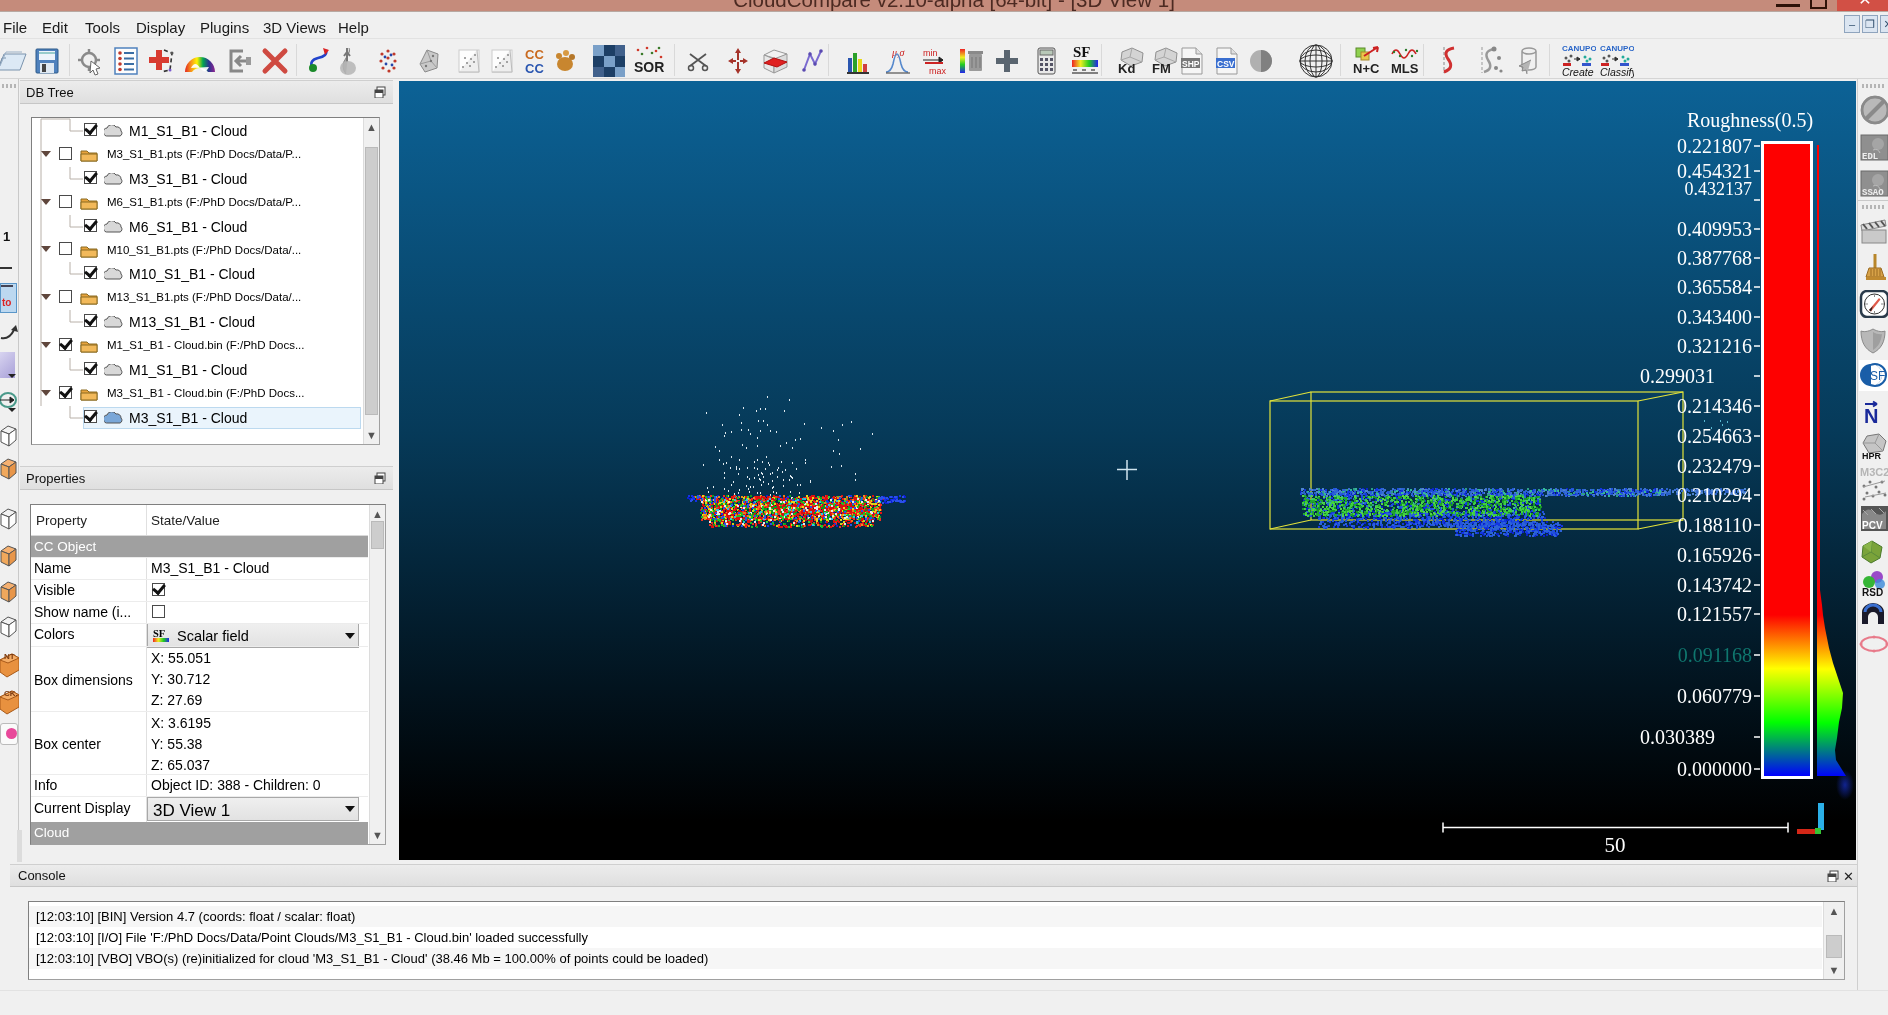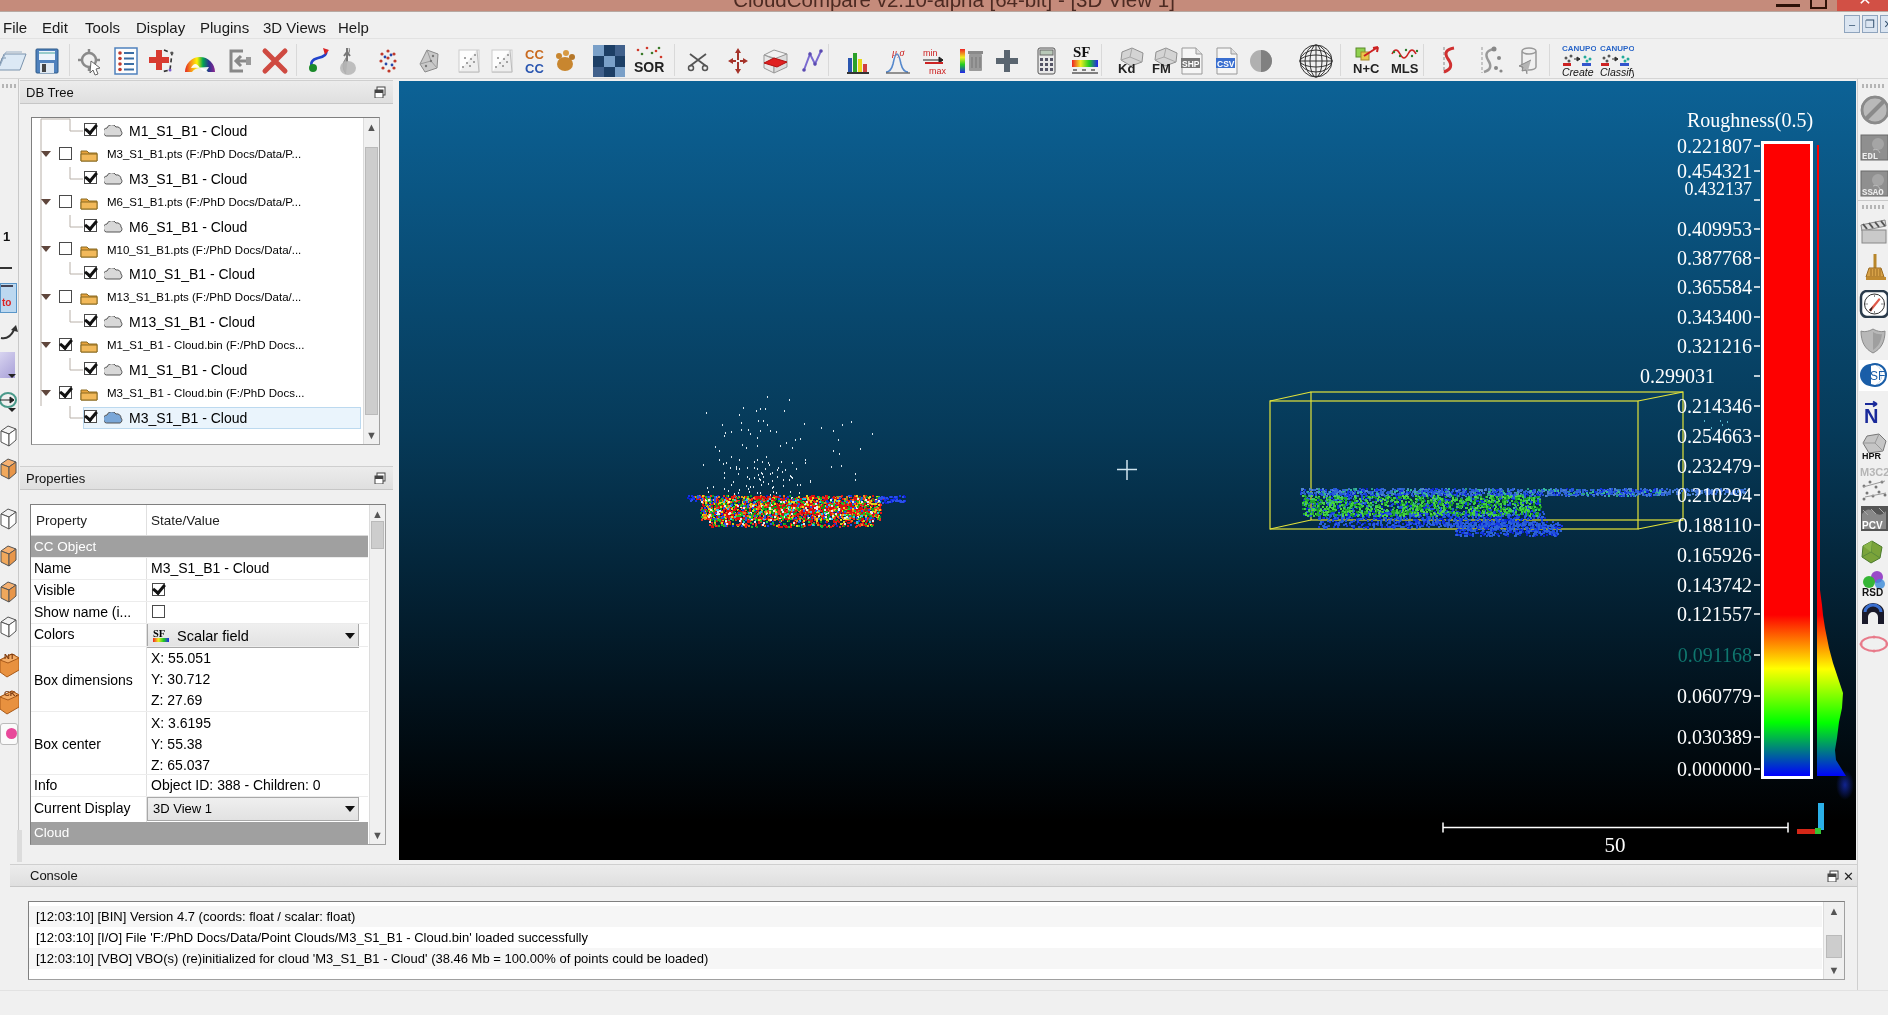--- a/index.html
+++ b/index.html
@@ -599,21 +599,21 @@
 <div class="abs" style="left:345px;top:633px;width:0;height:0;border:5px solid transparent;border-top:6px solid #111"></div>
 <div class="abs" style="left:31px;top:557px;width:337px;height:1px;background:#ececec"></div>
 <div class="abs" style="left:31px;top:579px;width:337px;height:1px;background:#ececec"></div>
 <div class="abs" style="left:31px;top:601px;width:337px;height:1px;background:#ececec"></div>
 <div class="abs" style="left:31px;top:623px;width:337px;height:1px;background:#ececec"></div>
 <div class="abs" style="left:31px;top:646px;width:337px;height:1px;background:#ececec"></div>
 <div class="abs" style="left:31px;top:711px;width:337px;height:1px;background:#ececec"></div>
 <div class="abs" style="left:31px;top:774px;width:337px;height:1px;background:#ececec"></div>
 <div class="abs" style="left:31px;top:796px;width:337px;height:1px;background:#ececec"></div>
 <div class="abs" style="left:147px;top:797px;width:212px;height:24px;background:linear-gradient(#efefef,#e2e2e2);border:1px solid #a8a8a8"></div>
-<div class="abs" style="left:153px;top:801px;font-size:13px">3D View 1</div>
+<div class="abs" style="left:153px;top:801px;font-size:17px">3D View 1</div>
 <div class="abs" style="left:345px;top:806px;width:0;height:0;border:5px solid transparent;border-top:6px solid #111"></div>
 <div class="abs" style="left:399px;top:81px;width:1457px;height:779px;background:linear-gradient(#0c6296,#063a59 45%,#02131e 78%,#000 95%)"></div>
 <svg class="abs" style="left:0;top:0" width="1888" height="1015" fill="none">
     <g stroke="#e3e33a" stroke-width="1.2">
       <rect x="1270" y="401" width="368" height="128"></rect>
       <rect x="1311" y="392" width="372" height="128"></rect>
       <path d="M1270 401 L1311 392 M1638 401 L1683 392 M1270 529 L1311 520 M1638 529 L1683 520"></path>
     </g>
     <g stroke="#cfe4ee" stroke-width="1.5">
       <path d="M1117 469.5 H1137 M1127 460 V480"></path>
@@ -701,21 +701,21 @@
 <div class="abs serif" style="left:1640px;top:395px;width:112px;text-align:right;font-size:20px;color:#fff">0.214346</div>
 <div class="abs serif" style="left:1640px;top:425px;width:112px;text-align:right;font-size:20px;color:#fff">0.254663</div>
 <div class="abs serif" style="left:1640px;top:455px;width:112px;text-align:right;font-size:20px;color:#fff">0.232479</div>
 <div class="abs serif" style="left:1640px;top:484px;width:112px;text-align:right;font-size:20px;color:#fff">0.210294</div>
 <div class="abs serif" style="left:1640px;top:514px;width:112px;text-align:right;font-size:20px;color:#fff">0.188110</div>
 <div class="abs serif" style="left:1640px;top:544px;width:112px;text-align:right;font-size:20px;color:#fff">0.165926</div>
 <div class="abs serif" style="left:1640px;top:574px;width:112px;text-align:right;font-size:20px;color:#fff">0.143742</div>
 <div class="abs serif" style="left:1640px;top:603px;width:112px;text-align:right;font-size:20px;color:#fff">0.121557</div>
 <div class="abs serif" style="left:1640px;top:644px;width:112px;text-align:right;font-size:20px;color:#0f766e">0.091168</div>
 <div class="abs serif" style="left:1640px;top:685px;width:112px;text-align:right;font-size:20px;color:#fff">0.060779</div>
-<div class="abs serif" style="left:1640px;top:726px;width:112px;text-align:right;font-size:20px;color:#fff">0.030389</div>
+<div class="abs serif" style="left:1640px;top:726px;width:112px;text-align:left;font-size:20px;color:#fff">0.030389</div>
 <div class="abs serif" style="left:1640px;top:758px;width:112px;text-align:right;font-size:20px;color:#fff">0.000000</div>
 <svg class="abs" style="left:0;top:0" width="1888" height="1015">
     <defs>
       <linearGradient id="hg" x1="0" y1="142" x2="0" y2="777" gradientUnits="userSpaceOnUse">
         <stop offset="0" stop-color="#fe0000"></stop>
         <stop offset="0.745" stop-color="#fe0000"></stop>
         <stop offset="0.83" stop-color="#ffff00"></stop>
         <stop offset="0.915" stop-color="#00ff00"></stop>
         <stop offset="1" stop-color="#0000ff"></stop>
       </linearGradient>
@@ -818,21 +818,21 @@
     <path d="M6 10 a8 7 0 0 1 16 0" fill="none" stroke="#3a6fd0" stroke-width="3"></path>
   </svg>
 <svg class="abs" style="left:1859px;top:632px" width="30" height="26" viewBox="0 0 30 26">
     <ellipse cx="15" cy="12" rx="13" ry="7" fill="none" stroke="#e87a8a" stroke-width="2"></ellipse>
     <circle cx="2" cy="12" r="1.5" fill="#e87a8a"></circle>
     <circle cx="28" cy="12" r="1.5" fill="#e87a8a"></circle>
     <circle cx="15" cy="5" r="1.5" fill="#e87a8a"></circle>
     <circle cx="15" cy="19" r="1.5" fill="#e87a8a"></circle>
   </svg>
 <div class="abs" style="left:10px;top:862px;width:1847px;height:128px;background:#f0f0f0"></div>
-<div class="panel-title" style="left:10px;top:864px;width:1847px;height:23px;line-height:22px"><span style="margin-left:20px">Console</span></div>
+<div class="panel-title" style="left:10px;top:864px;width:1847px;height:23px;line-height:22px"><span style="margin-left:8px">Console</span></div>
 <svg class="abs" style="left:1827px;top:870px" width="12" height="12">
     <rect x="3" y="1" width="8" height="8" fill="#fff" stroke="#444"></rect>
     <rect x="1" y="4" width="8" height="8" fill="#fff" stroke="#444"></rect>
     <rect x="1" y="4" width="8" height="3" fill="#444"></rect>
   </svg>
 <div class="abs" style="left:1843px;top:869px;font-size:13px;color:#222">✕</div>
 <div class="whitebox" style="left:28px;top:901px;width:1817px;height:79px"></div>
 <div class="abs" style="left:29px;top:906px;width:1793px;height:21px;background:#f6f6f6"></div>
 <div class="abs" style="left:36px;top:909px;font-size:13px;color:#000;white-space:nowrap">[12:03:10] [BIN] Version 4.7 (coords: float / scalar: float)</div>
 <div class="abs" style="left:29px;top:927px;width:1793px;height:21px;background:#fff"></div>

